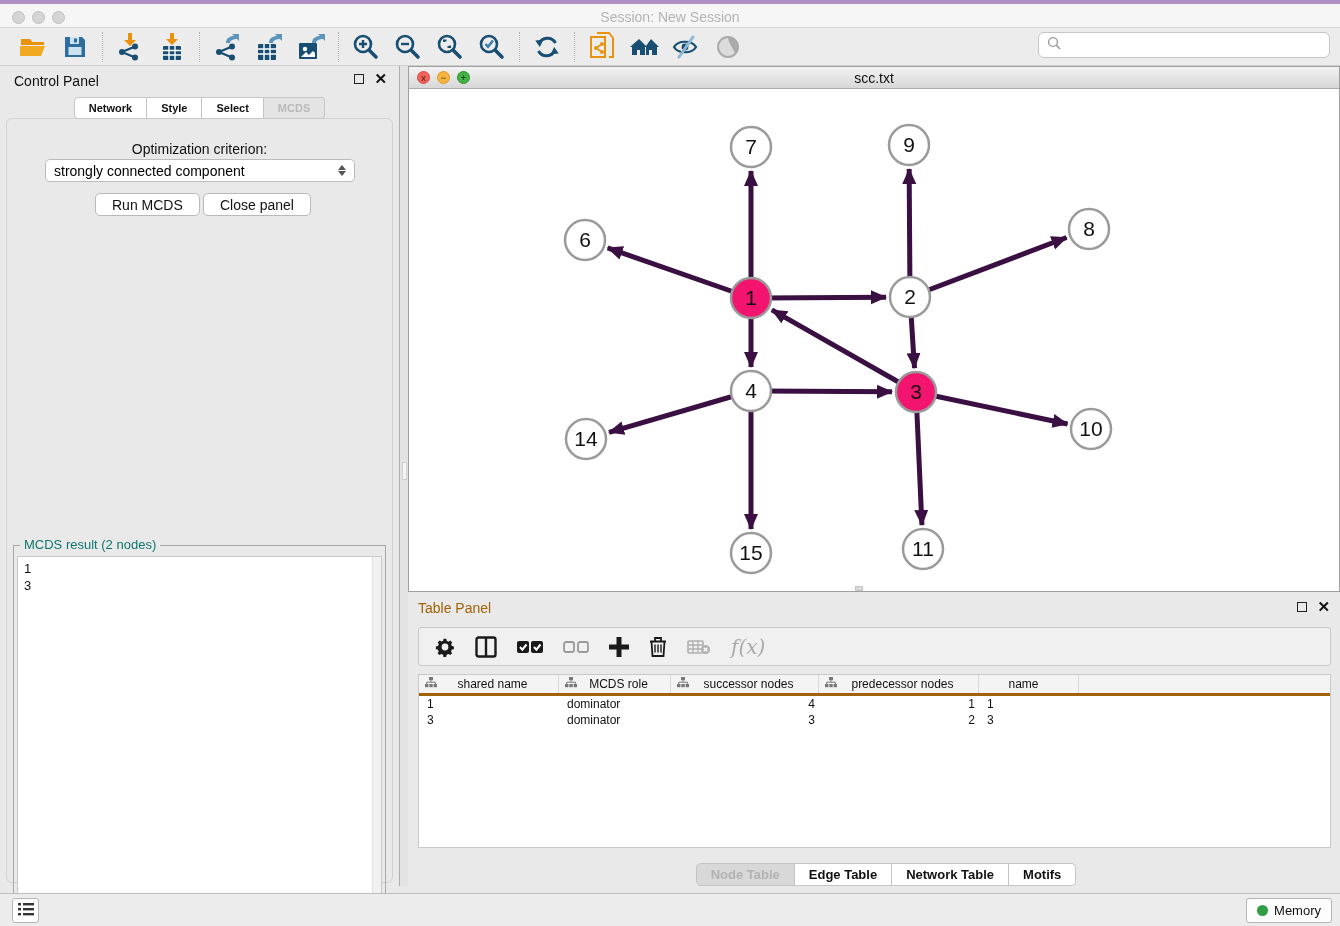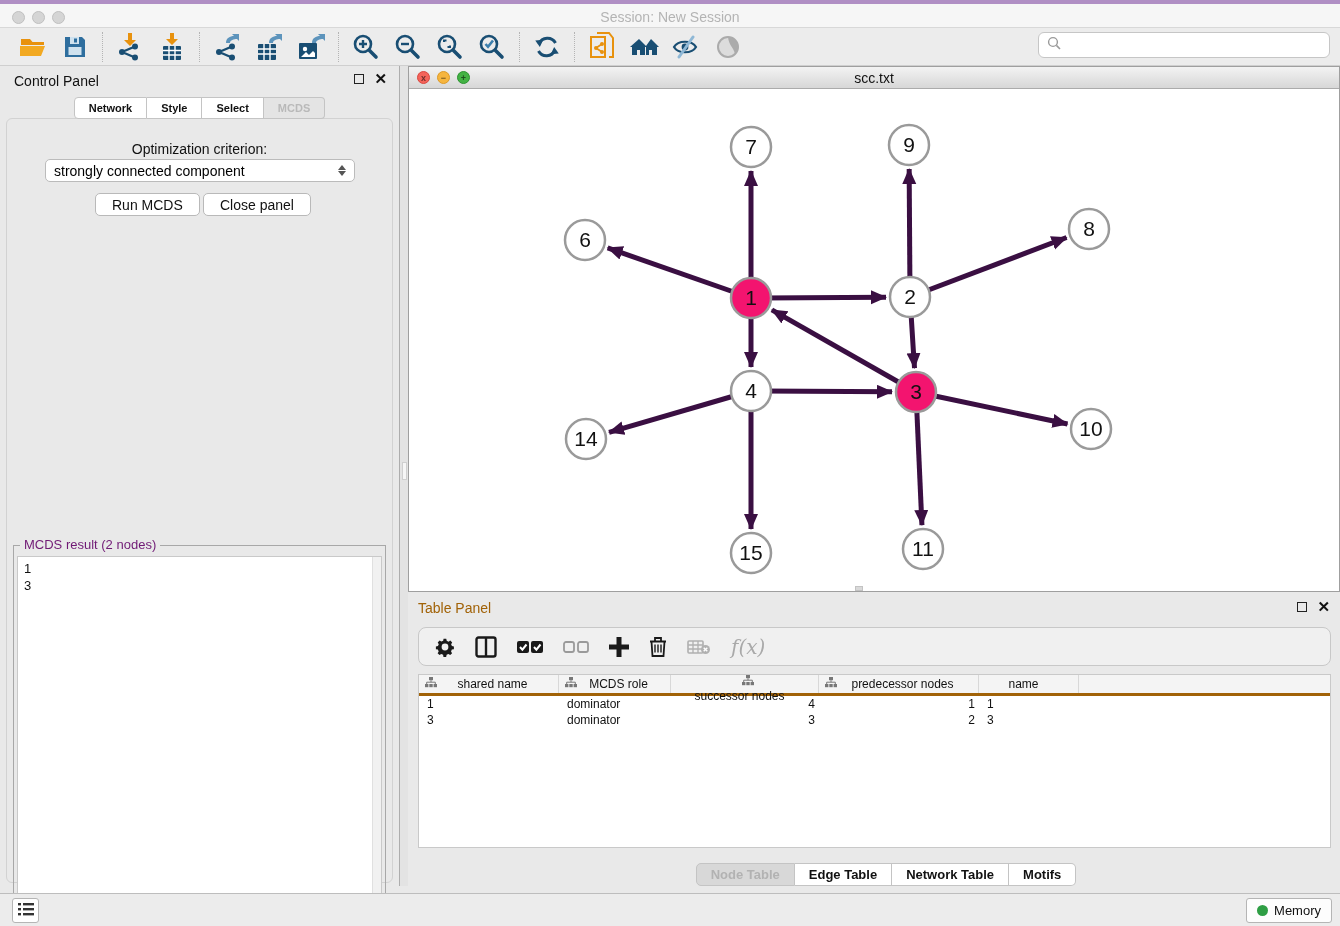--- a/index.html
+++ b/index.html
@@ -55,21 +55,21 @@
   .chev-up, .chev-dn { width:0; height:0; border-left:4px solid transparent;
     border-right:4px solid transparent; }
   .chev-up { border-bottom:5px solid #555; }
   .chev-dn { border-top:5px solid #555; }
   .cp-btn { position:absolute; top:74px; height:23px; background:#fff;
     border:1px solid #b9b9b9; border-radius:5px; font-size:14px; color:#111;
     font-family:"Liberation Sans", sans-serif; padding:0 16px; }
   #mcds-fieldset { position:absolute; left:6px; top:426px; width:373px; height:380px;
     border:1px solid #a8a8a8; }
   #mcds-legend { position:absolute; left:6px; top:-9px; background:#e9e9e9;
-    padding:0 4px; font-size:13px; color:#701a75; }
+    padding:0 4px; font-size:13px; color:#0f766e; }
   #mcds-textarea { position:absolute; left:3px; top:10px; width:365px; height:364px;
     background:#fff; border:1px solid #c9c9c9; }
   #mcds-text { position:absolute; left:6px; top:3px; font-size:13px; color:#111;
     white-space:pre; line-height:17px; }
   #mcds-scroll { position:absolute; right:0; top:0; width:9px; height:100%;
     background:#f1f1f1; border-left:1px solid #e0e0e0; }
 
   
   #v-splitter { position:absolute; left:399px; top:66px; width:9px; height:820px;
     background:#e3e3e3; border-left:1px solid #adadad; }
@@ -89,21 +89,21 @@
   #net-title { position:absolute; top:3px; width:100%; text-align:center;
     font-size:14px; color:#111; }
   #net-canvas { position:absolute; left:0; top:22px; width:930px; height:502px; background:#fff; }
 
   
   #table-panel { position:absolute; left:408px; top:595px; width:932px; height:294px;
     background:#e9e9e9; }
   #tp-title { position:absolute; left:10px; top:5px; font-size:14px; color:#a16207; }
   #tp-icons { position:absolute; right:10px; top:7px; display:flex; gap:10px; align-items:center; }
   #tp-toolbar { position:absolute; left:10px; top:32px; width:913px; height:39px;
-    background:#f0f0f0; border:1px solid #c8c8c8; border-radius:8px;
+    background:#f0f0f0; border:1px solid #c8c8c8; border-radius:3px;
     display:flex; align-items:center; gap:20px; padding-left:16px; }
   .tp-ico { display:flex; align-items:center; justify-content:center; }
   .fx { font-family:"DejaVu Serif", serif; font-style:italic; font-size:20px; color:#a9a9a9; }
   #tbl-box { position:absolute; left:10px; top:79px; width:913px; height:174px;
     background:#fff; border:1px solid #c9c9c9; overflow:hidden; }
   #tbl-head { display:flex; height:21px; background:#f4f4f4; border-bottom:3px solid #a16207; }
   .th { display:flex; align-items:center; border-right:1px solid #d8d8d8;
     font-size:12px; color:#111; position:relative; }
   .th .icon { margin-left:6px; }
   .th .lbl { flex:1; text-align:center; padding-right:10px; }
@@ -489,21 +489,21 @@
               <g fill="#777">
                 <rect x="4" y="0" width="4" height="3.2"></rect>
                 <rect x="0" y="7" width="3.4" height="3.2"></rect>
                 <rect x="4.3" y="7" width="3.4" height="3.2"></rect>
                 <rect x="8.6" y="7" width="3.4" height="3.2"></rect>
               </g>
               <path stroke="#777" stroke-width="1" fill="none" d="M6 3.2v2M1.7 7V5.2h8.6V7"></path>
             </svg></span>
           <span class="lbl">MCDS role</span>
         </div>
-        <div class="th" style="width: 148px; flex-direction: column;">
+        <div class="th" style="width: 148px;">
           <span class="icon"><svg width="12" height="11" viewBox="0 0 12 11">
               <g fill="#777">
                 <rect x="4" y="0" width="4" height="3.2"></rect>
                 <rect x="0" y="7" width="3.4" height="3.2"></rect>
                 <rect x="4.3" y="7" width="3.4" height="3.2"></rect>
                 <rect x="8.6" y="7" width="3.4" height="3.2"></rect>
               </g>
               <path stroke="#777" stroke-width="1" fill="none" d="M6 3.2v2M1.7 7V5.2h8.6V7"></path>
             </svg></span>
           <span class="lbl">successor nodes</span>

